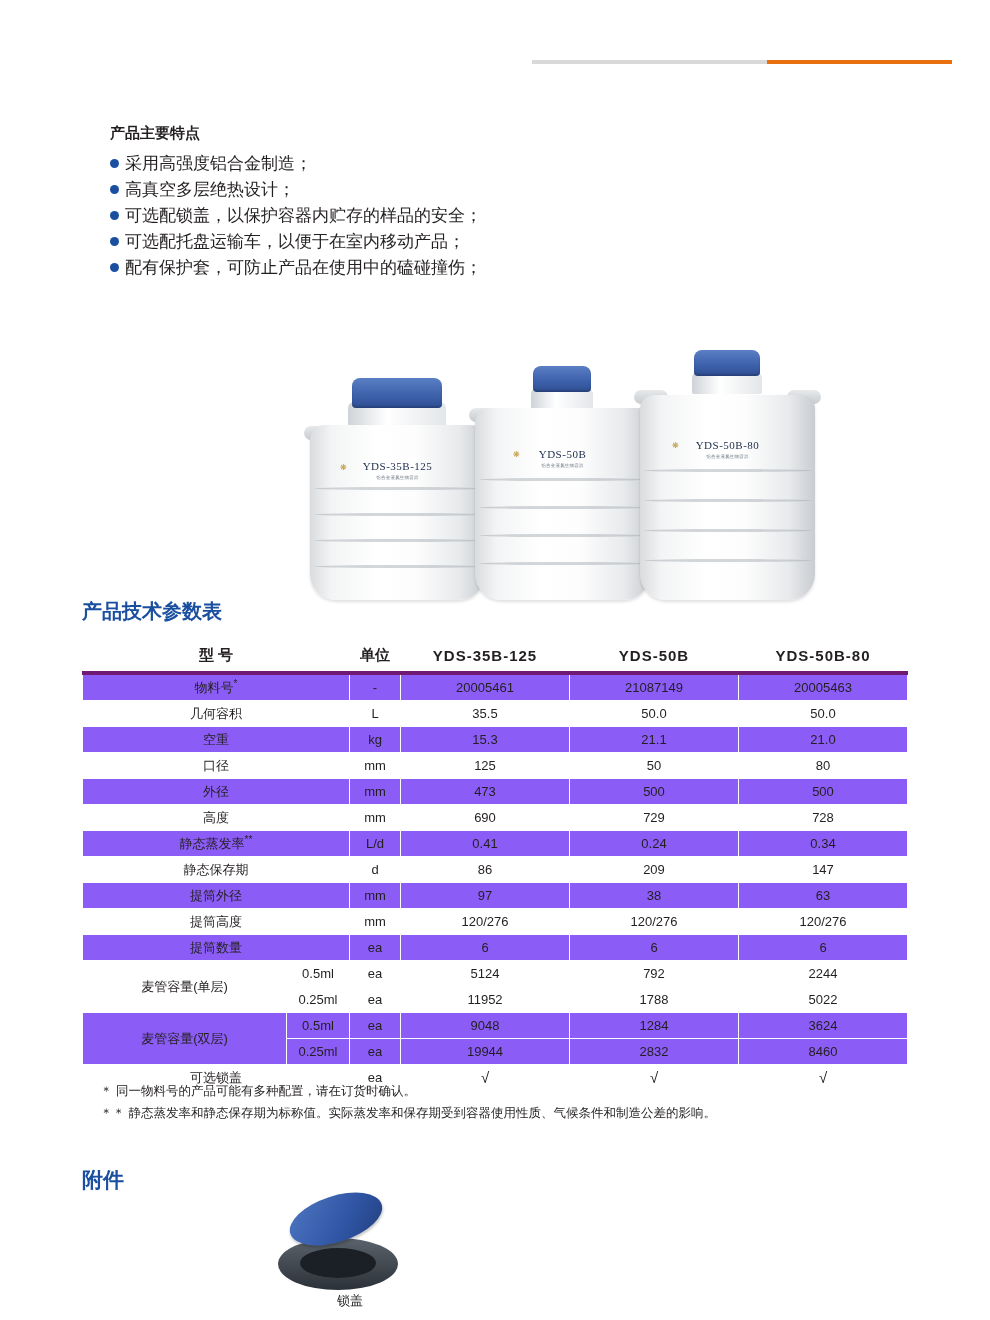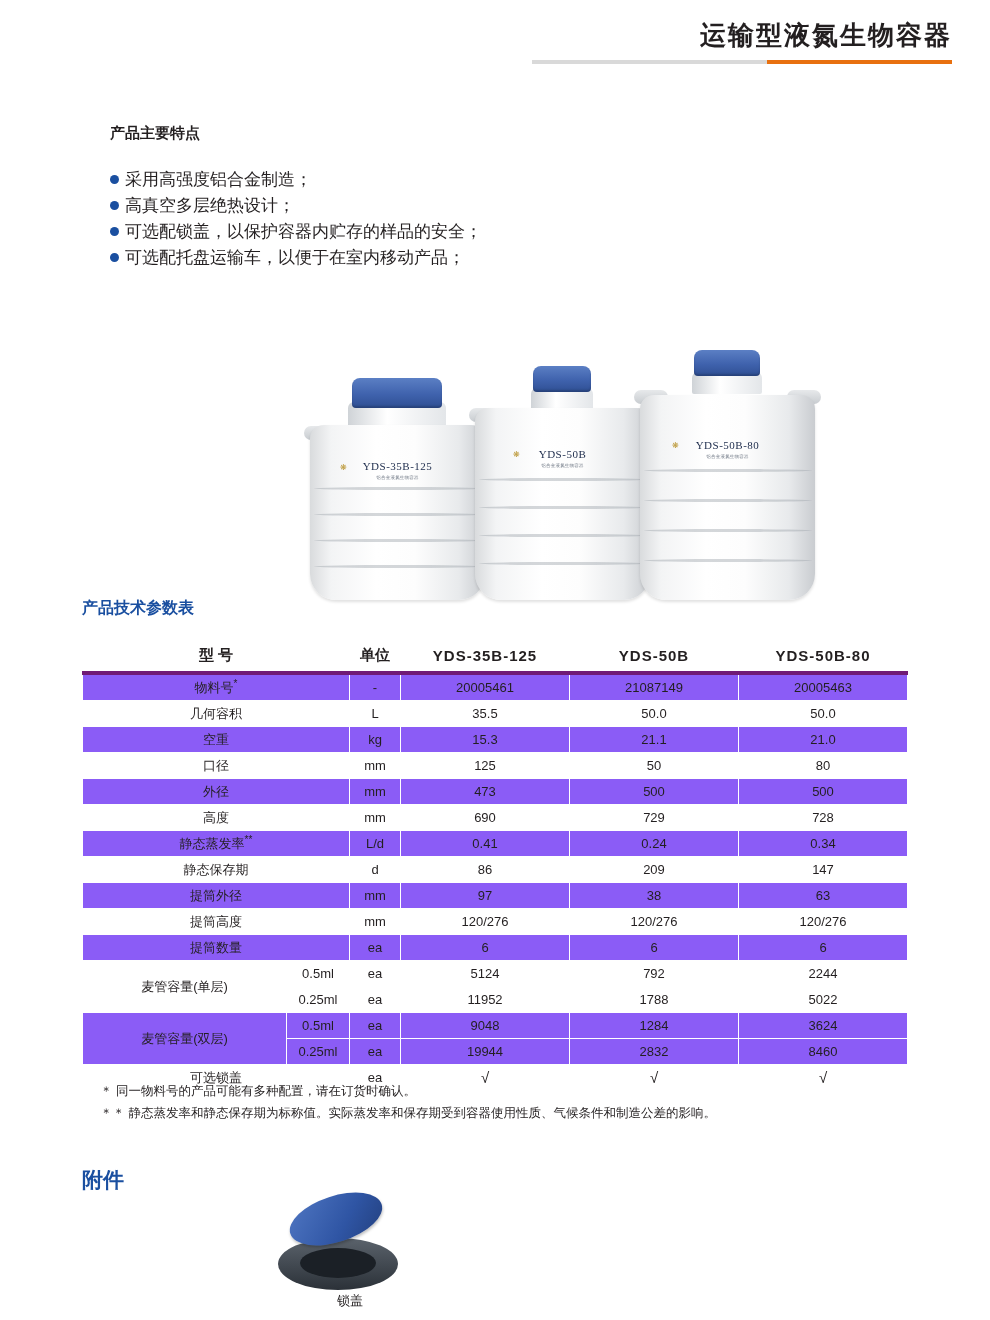--- a/index.html
+++ b/index.html
@@ -46,21 +46,21 @@
   .features {
     position: absolute;
     left: 110px;
     top: 124px;
     width: 600px;
   }
   .features-title {
     font-size: 15px;
     font-weight: bold;
     color: #231f20;
-    margin-bottom: 24px;
+    margin-bottom: 8px;
   }
   .feature-item {
     display: flex;
     align-items: flex-start;
     font-size: 17px;
     line-height: 26px;
     color: #231f20;
   }
   .bullet {
     width: 9px;
@@ -139,21 +139,21 @@
     position: absolute;
     font-size: 8px;
     color: #b9942f;
   }
 
   
   .spec-title {
     position: absolute;
     left: 82px;
     top: 598px;
-    font-size: 16px;
+    font-size: 20px;
     font-weight: bold;
     color: #1a4fa0;
   }
   table.spec {
     position: absolute;
     left: 82px;
     top: 638px;
     width: 826px;
     border-collapse: collapse;
     font-size: 13px;
@@ -250,21 +250,20 @@
     width: 190px;
     text-align: center;
     font-size: 13px;
     color: #231f20;
   }
 </style>
 </head>
 <body>
 
 <div class="header">
-  <div class="header-title">运输型液氮生物容器</div>
   <div class="header-rule"></div>
 </div>
 
 <div class="features">
   <div class="features-title">产品主要特点</div>
 
   <div class="feature-item">
     <span class="bullet"></span>
     <span>采用高强度铝合金制造；</span>
   </div>
@@ -272,20 +271,24 @@
     <span class="bullet"></span>
     <span>高真空多层绝热设计；</span>
   </div>
   <div class="feature-item">
     <span class="bullet"></span>
     <span>可选配锁盖，以保护容器内贮存的样品的安全；</span>
   </div>
   <div class="feature-item">
     <span class="bullet"></span>
     <span>可选配托盘运输车，以便于在室内移动产品；</span>
+  </div>
+  <div class="feature-item">
+    <span class="bullet"></span>
+    <span>配有保护套，可防止产品在使用中的磕碰撞伤；</span>
   </div>
 </div>
 
 <div class="products">
 
   <div class="tank" style="left:310px; width:175px; height:230px;">
     <div class="tank-handle" style="left:-6px; top:56px; width:34px;"></div>
     <div class="tank-handle" style="right:-6px; top:56px; width:34px;"></div>
     <div class="tank-neck" style="left:38px; top:32px; width:98px; height:28px;"></div>
     <div class="tank-cap" style="left:42px; top:8px; width:90px; height:30px;"></div>

